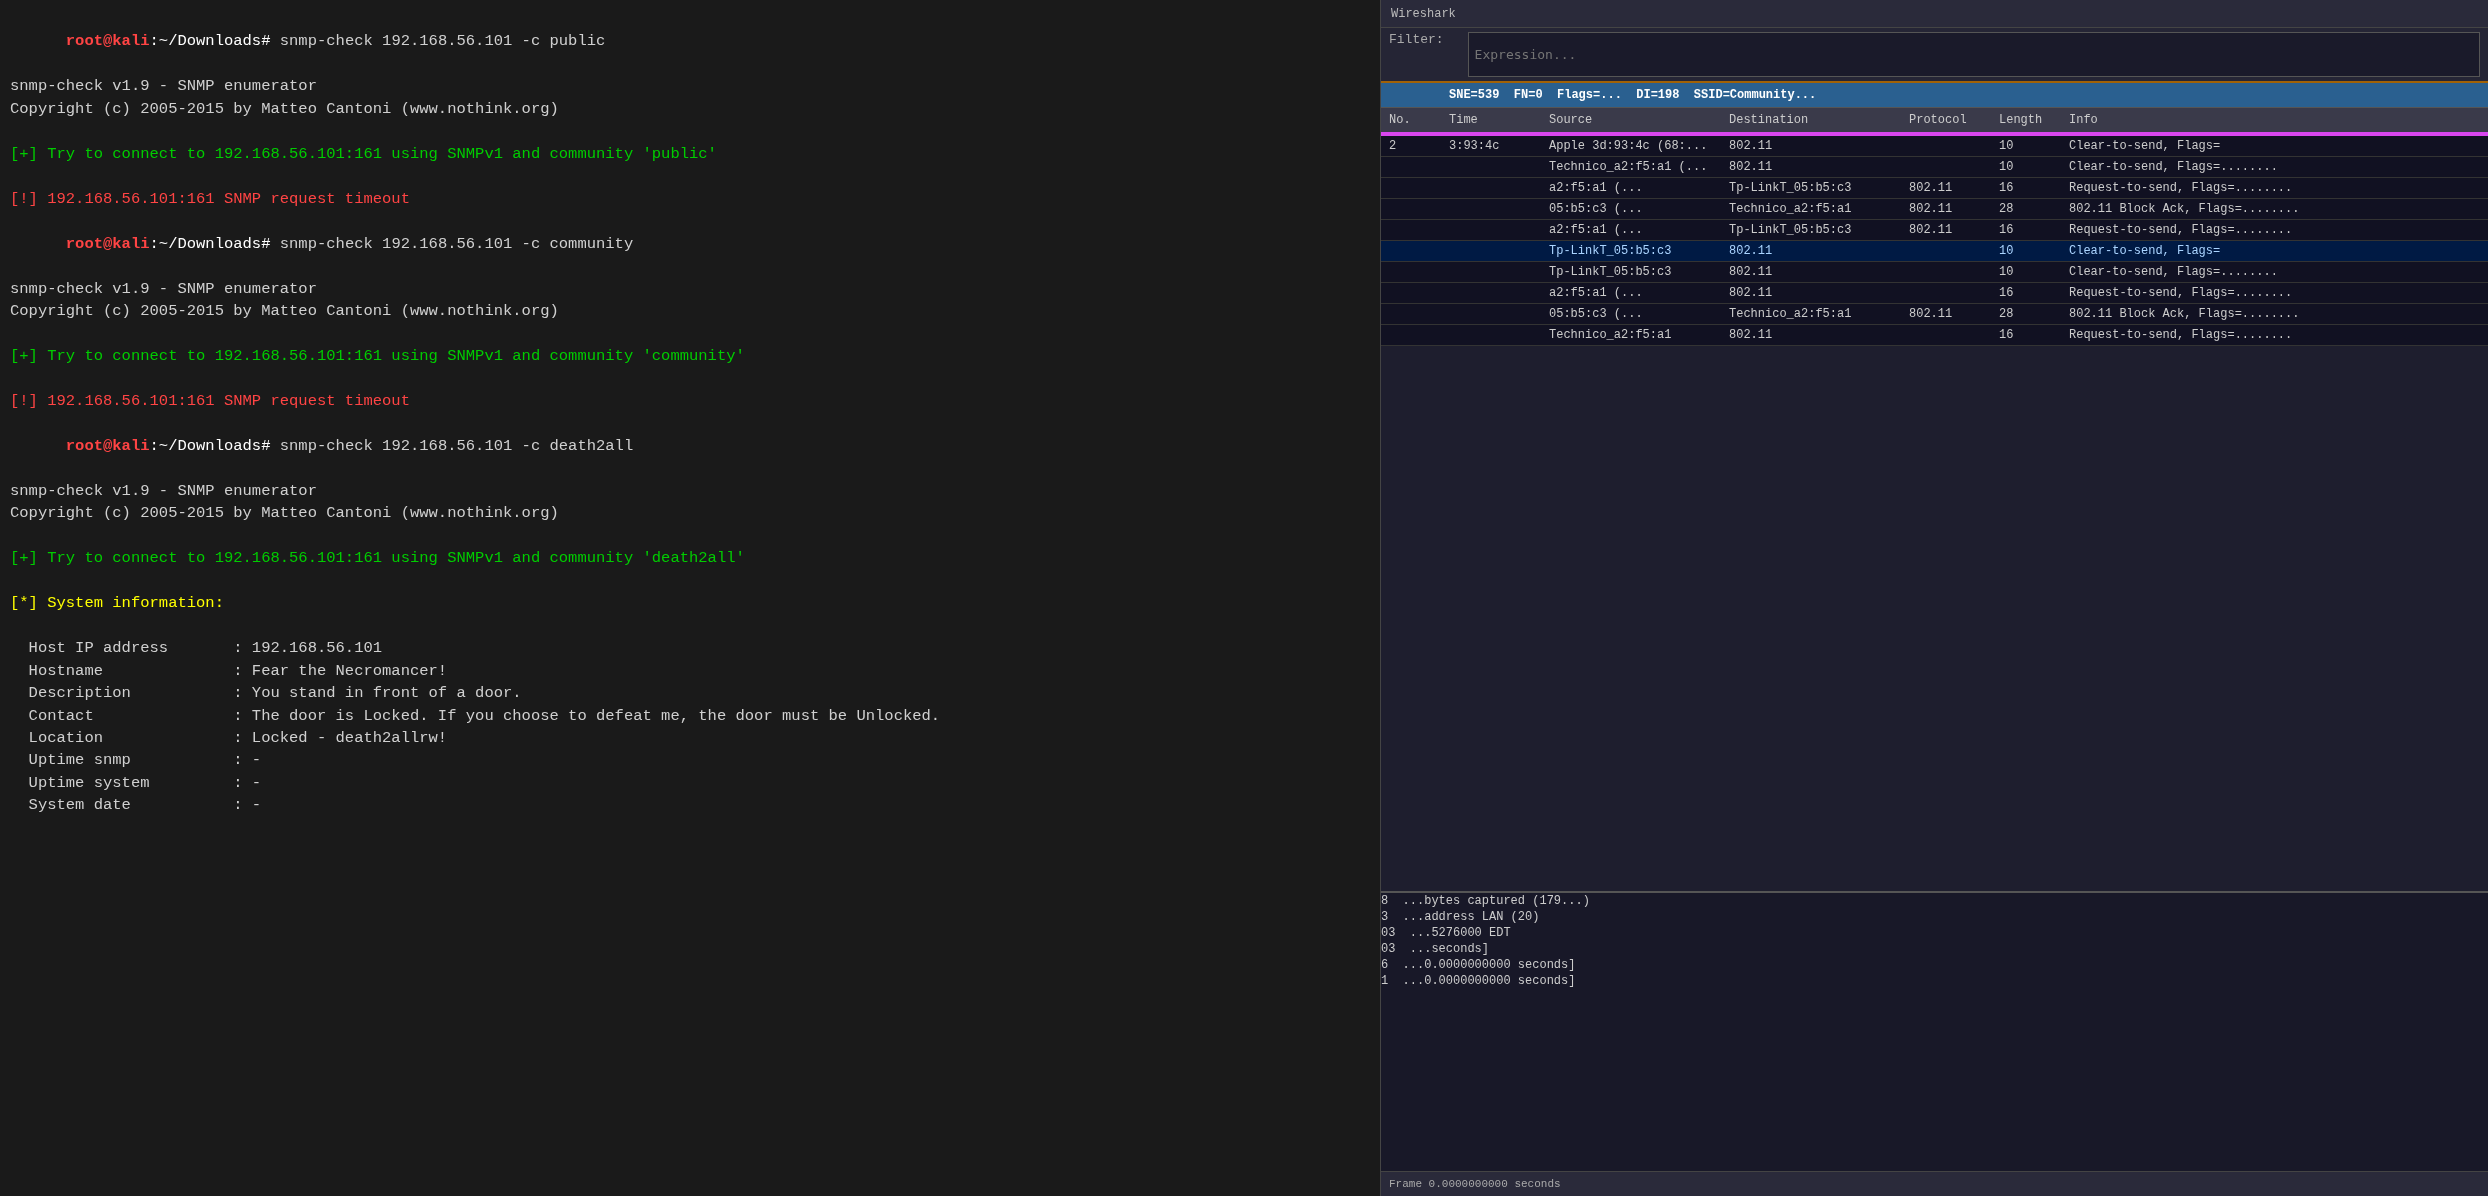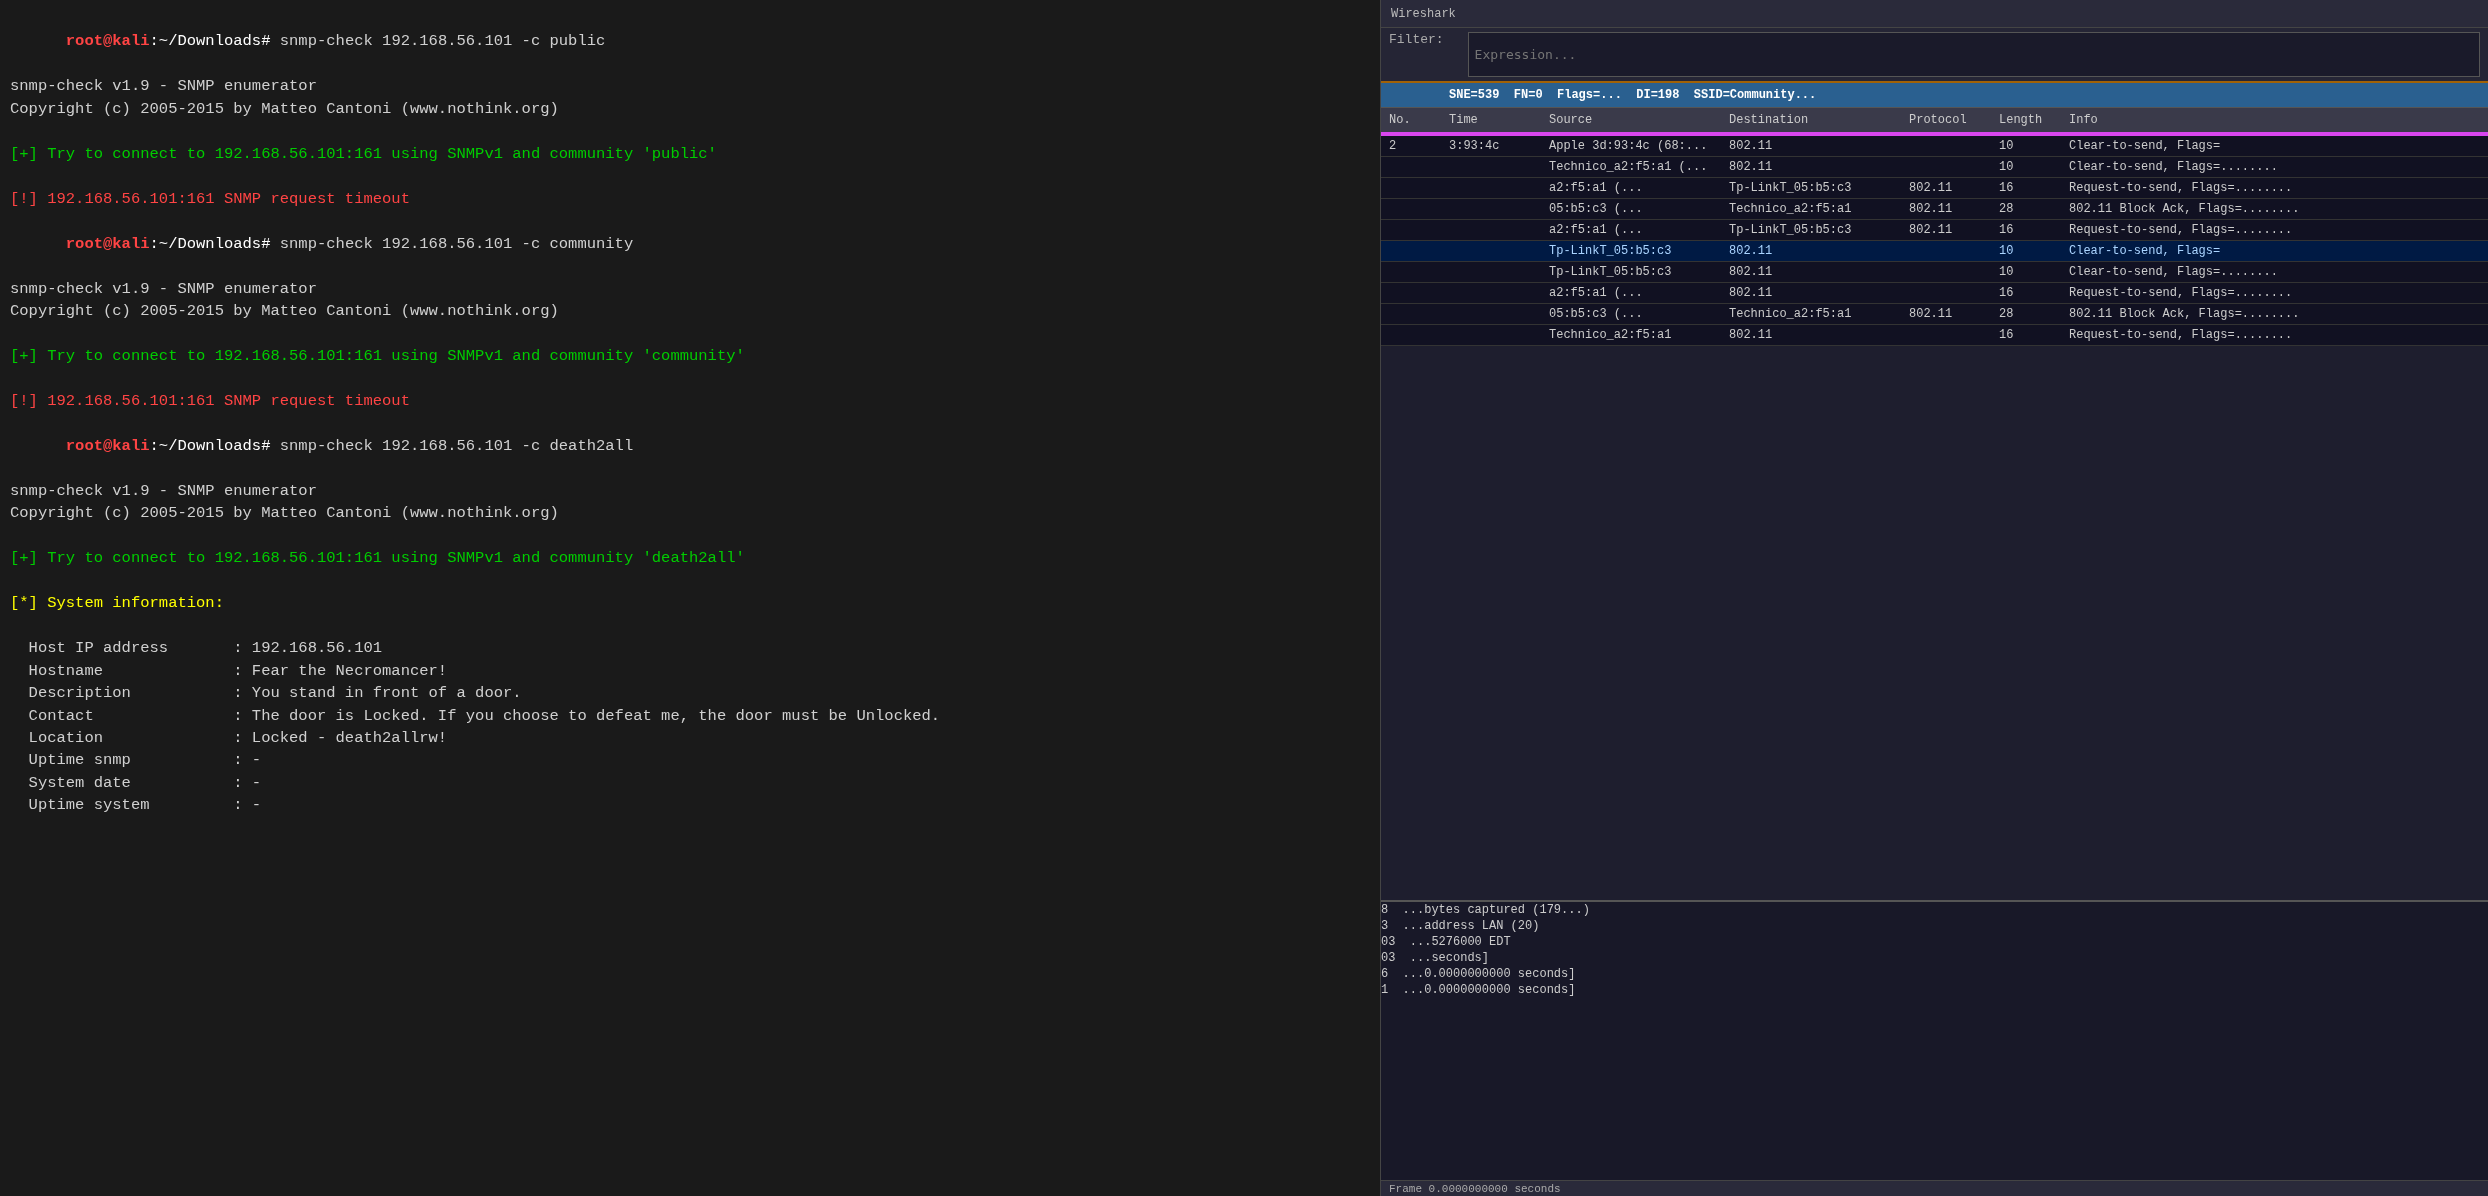--- a/index.html
+++ b/index.html
@@ -190,21 +190,21 @@
       color: #ccc;
       overflow: hidden;
     }
 
     .ws-detail-row {
       padding: 1px 0;
       white-space: pre;
     }
 
     .ws-status-bar {
-      height: 16px;
+      height: 25px;
       background: #2a2a3a;
       border-top: 1px solid #444;
       display: flex;
       align-items: center;
       padding: 0 8px;
       font-size: 11px;
       color: #aaa;
     }
   </style>
 </head>
@@ -242,22 +242,22 @@
     <span class="line text-green">[+] Try to connect to 192.168.56.101:161 using SNMPv1 and community 'death2all'</span>
     <span class="line">&nbsp;</span>
     <span class="line text-yellow">[*] System information:</span>
     <span class="line">&nbsp;</span>
     <span class="line text-normal">  Host IP address       : 192.168.56.101</span>
     <span class="line text-normal">  Hostname              : Fear the Necromancer!</span>
     <span class="line text-normal">  Description           : You stand in front of a door.</span>
     <span class="line text-normal">  Contact               : The door is Locked. If you choose to defeat me, the door must be Unlocked.</span>
     <span class="line text-normal">  Location              : Locked - death2allrw!</span>
     <span class="line text-normal">  Uptime snmp           : -</span>
+    <span class="line text-normal">  Uptime system         : -</span>
     <span class="line text-normal">  System date           : -</span>
-    <span class="line text-normal">  Uptime system         : -</span>
 
   </div>
 </div>
 
 <div class="wireshark-pane">
   <div class="ws-top-bar">
     <span style="color:#bbb;font-size:12px;">Wireshark</span>
   </div>
 
   <div class="ws-filter-bar">

